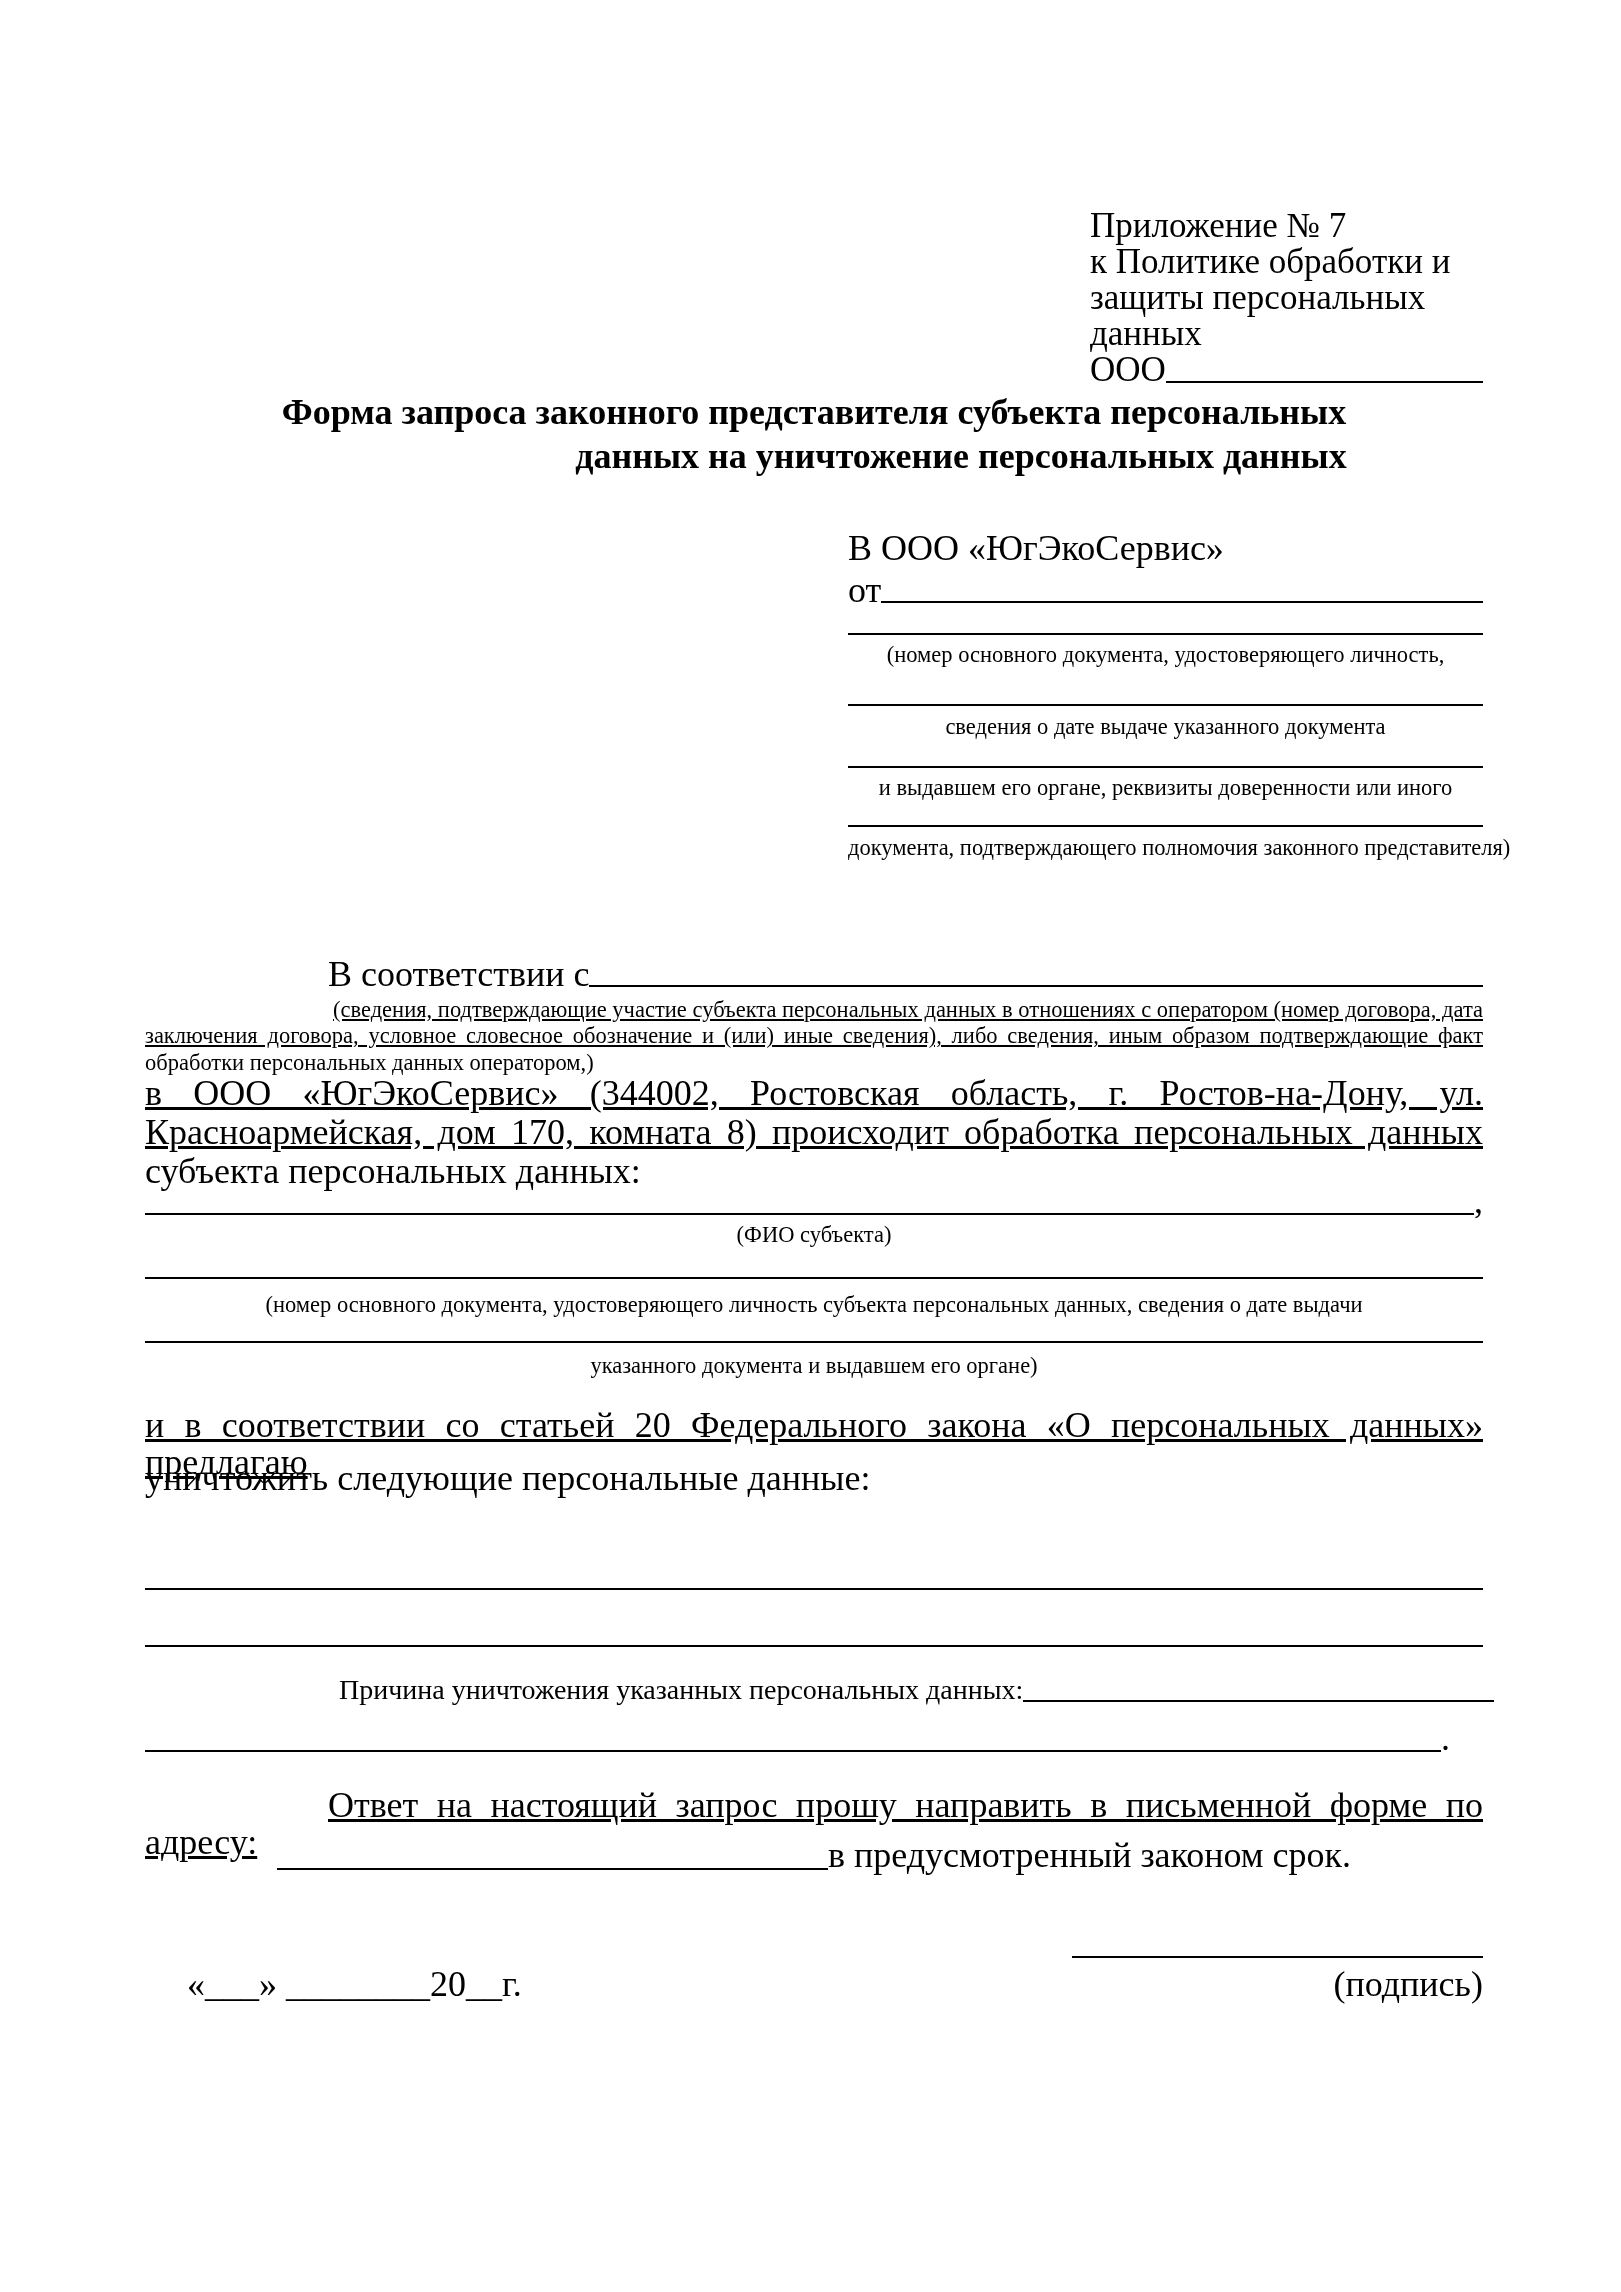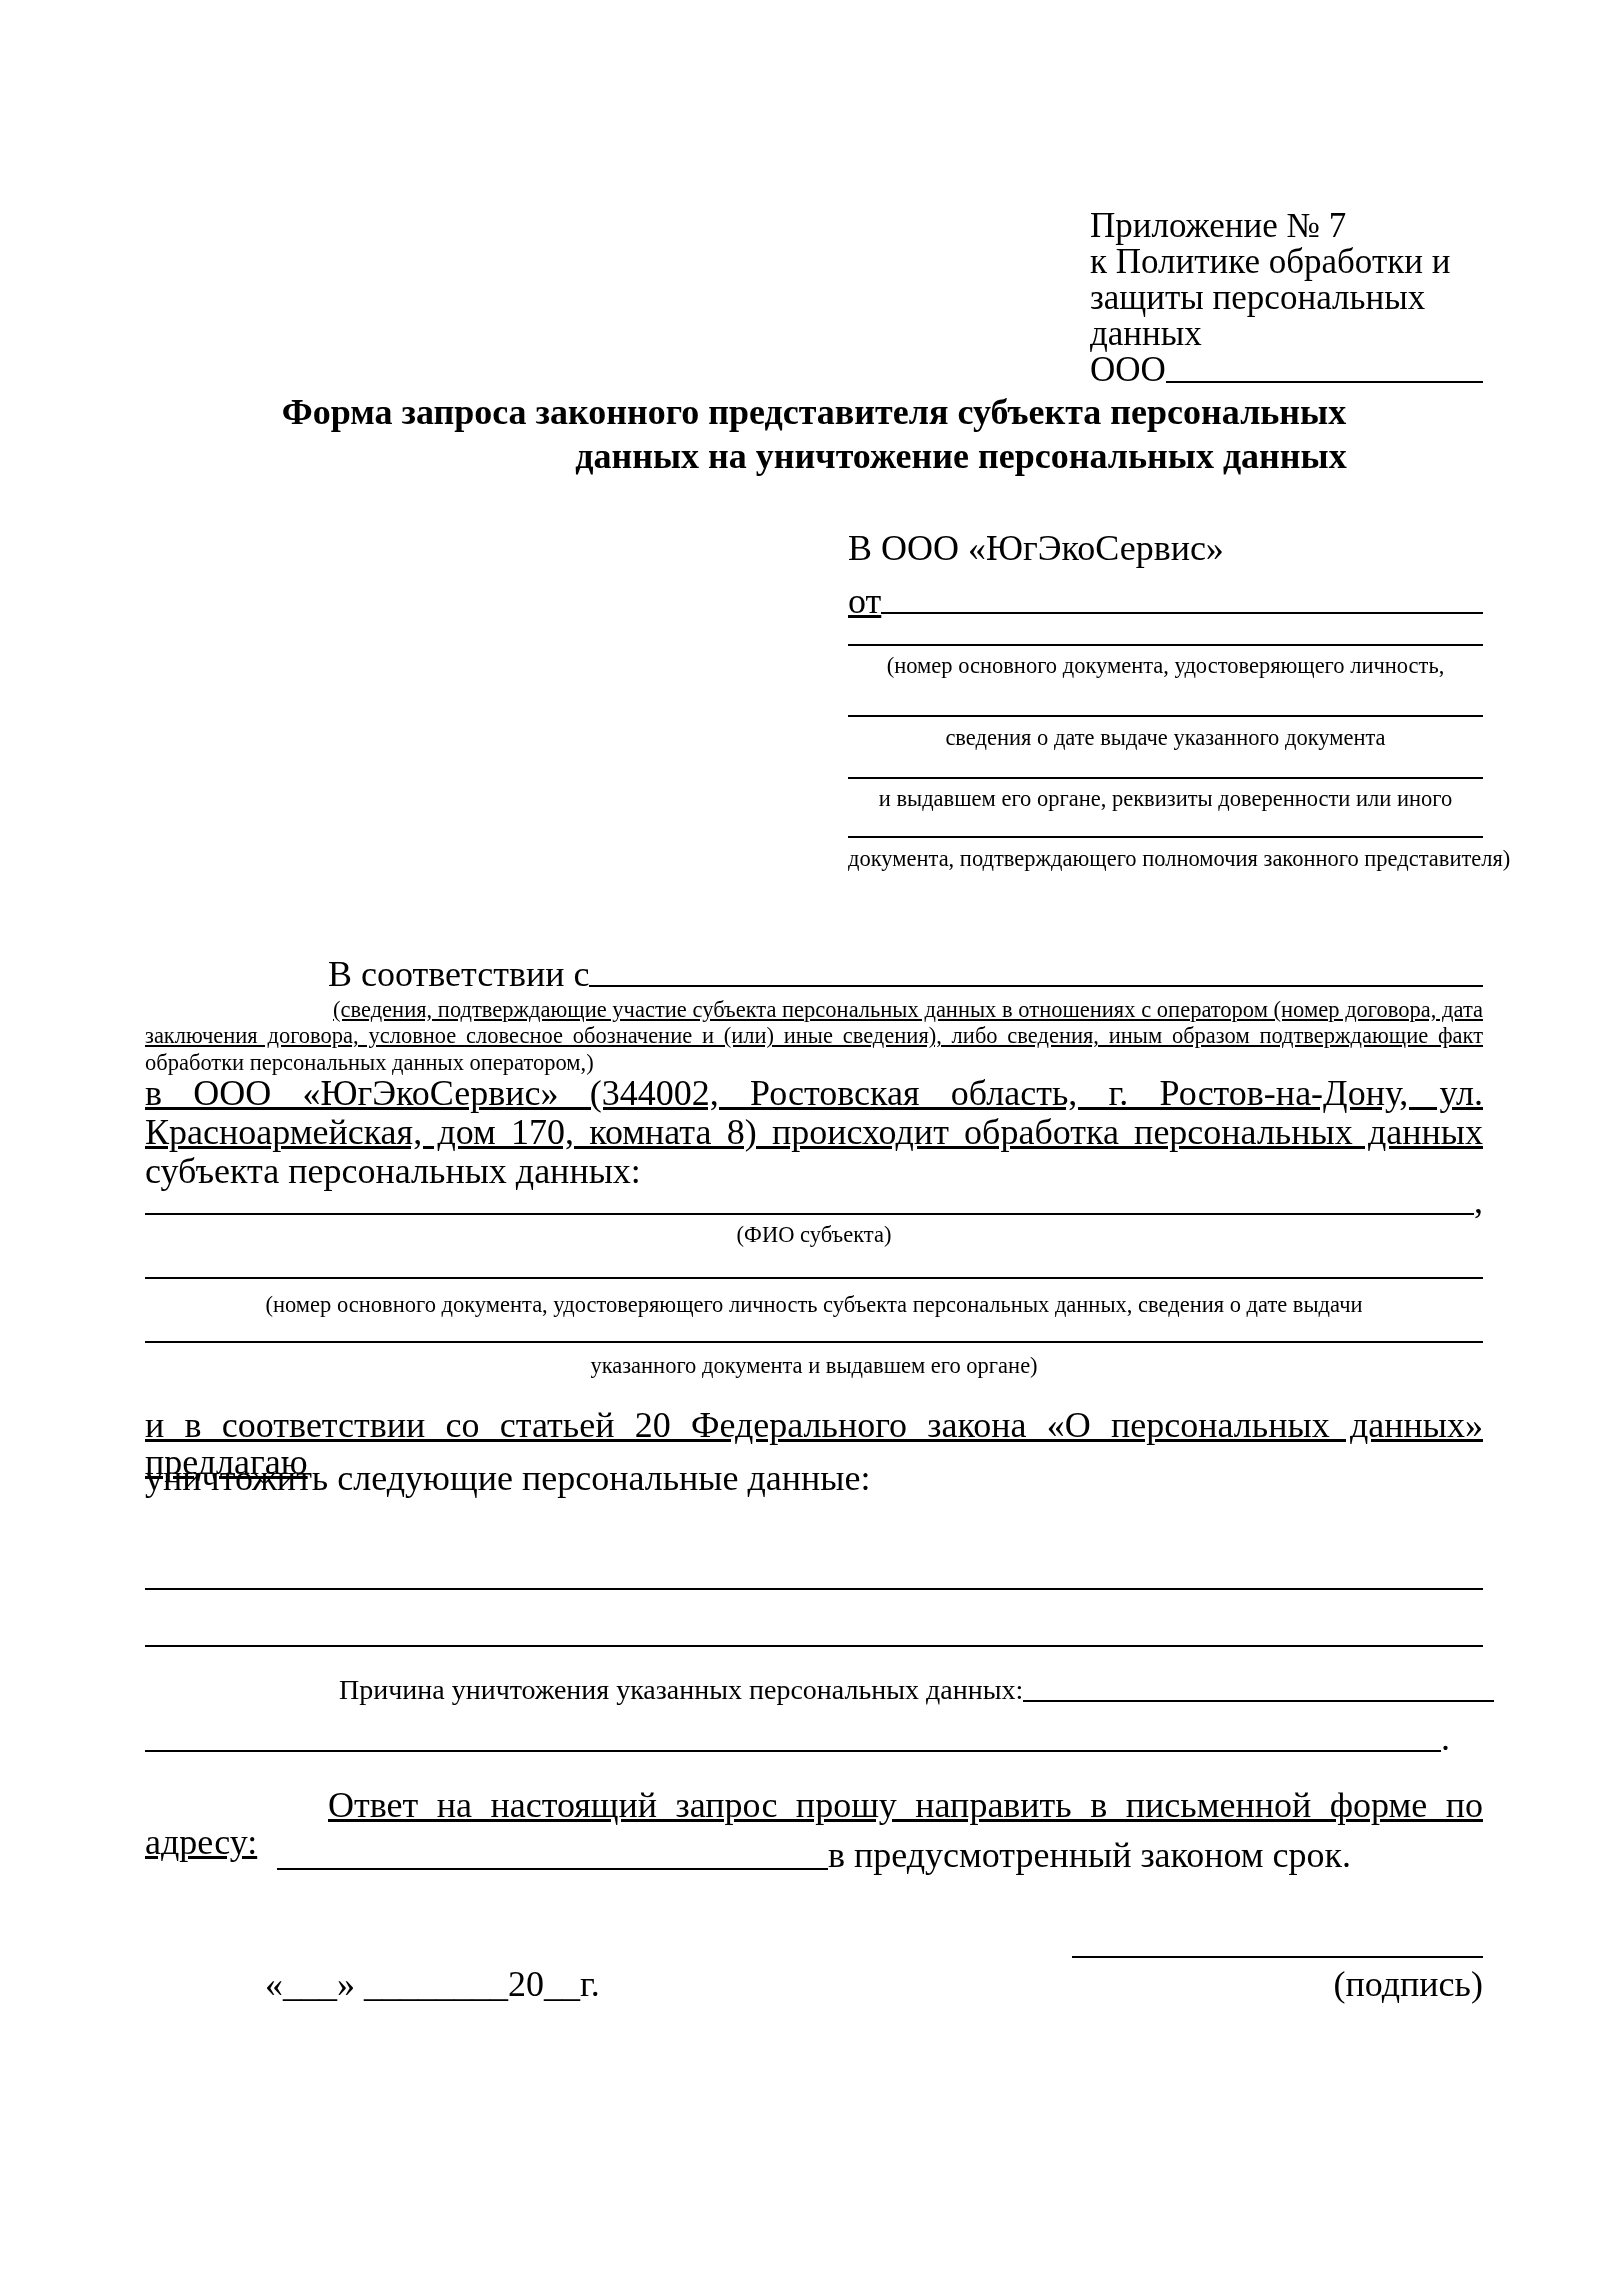--- a/index.html
+++ b/index.html
@@ -22,21 +22,21 @@
   #header-note { left:1090px; top:208px; width:393px; font-size:35px; line-height:36px; }
   #header-note .row { height:36px; }
 
   
   #title { left:145px; top:390px; width:1338px; font-weight:bold; font-size:36px; line-height:44px; text-align:center; }
   #title .t2 { padding-left:294px; }
 
   
   #addressee { left:848px; top:529px; width:635px; }
   .adr-to { font-size:36px; line-height:39px; }
-  .adr-from { margin-top:16px; height:35px; font-size:36px; line-height:35px;text-decoration:underline; }
+  .adr-from { margin-top:5px; height:35px; font-size:36px; line-height:35px; }
   .adr-cap-fio { margin-top:2.9px; }
   .r1 { margin-top:24.5px; } .c1 { margin-top:6.9px; }
   .r2 { margin-top:35px; } .c2 { margin-top:6.9px; }
   .r3 { margin-top:25.5px; } .c3 { margin-top:6.9px; }
   .r4 { margin-top:23.5px; } .c4 { margin-top:6.9px; }
 
   
   #accordance { left:145px; top:956px; width:1338px; }
   #accordance .acc-row { height:36px; font-size:36px; line-height:36px; }
   .indent { display:inline-block; width:183px; flex:0 0 183px; }
@@ -70,21 +70,21 @@
   #reason-period-row .fill-fixed { width:1296px; margin-bottom:0; }
 
   
   #reply { left:145px; top:1787px; width:1338px; }
   #reply .rl1 { height:37px; line-height:37px; text-indent:183px; }
   #reply .rl2 { margin-top:16.7px; height:29px; font-size:36px; line-height:29px; }
   #reply .rl2 .fill-fixed { width:551px; margin-bottom:0; }
 
   
   #footer-row { left:145px; top:1956px; width:1338px; display:flex; justify-content:space-between; align-items:flex-end; font-size:36px; line-height:41px; }
-  #footer-row .date { margin-left:120px; white-space:nowrap; }
+  #footer-row .date { margin-left:42px; white-space:nowrap; }
   #footer-row .sig { display:flex; align-items:flex-end;flex-direction:column; }
   #footer-row .sig .fill-fixed { width:411px; margin-bottom:5.9px; }
 </style>
 </head>
 <body>
 
 <div class="page">
 
   <div class="abs" id="header-note">
     <div>Приложение № 7</div>

